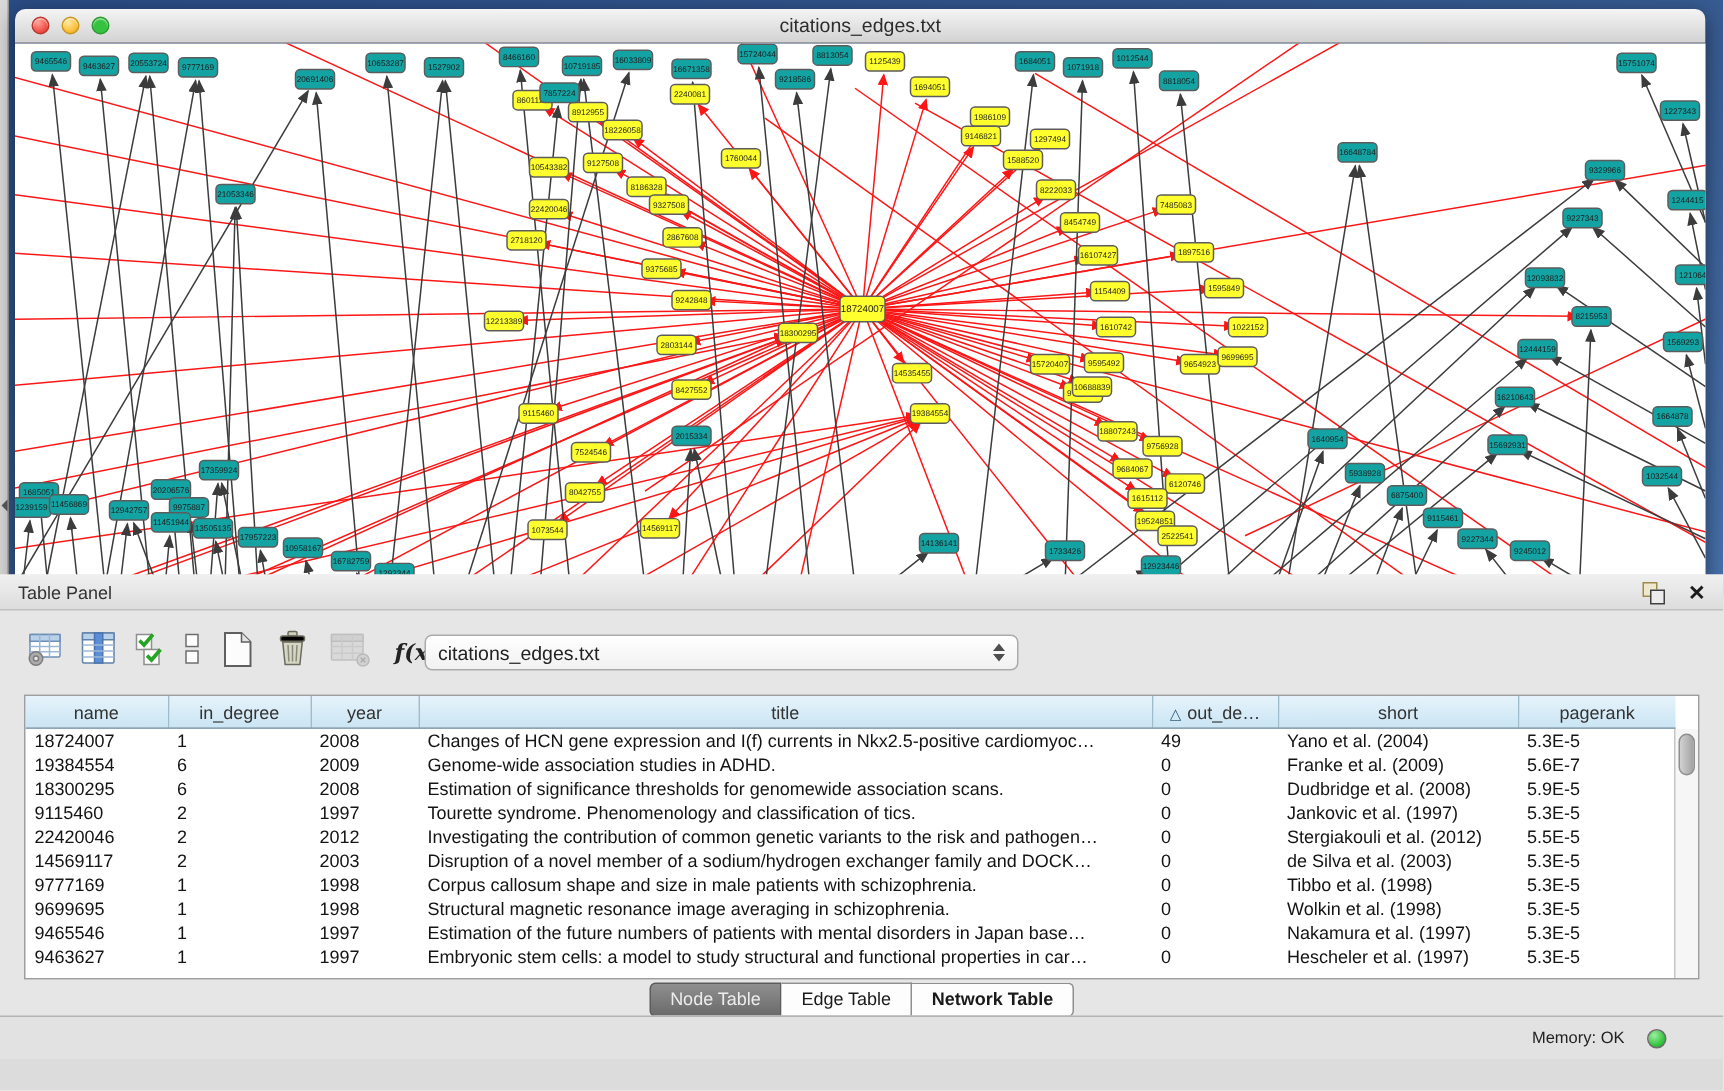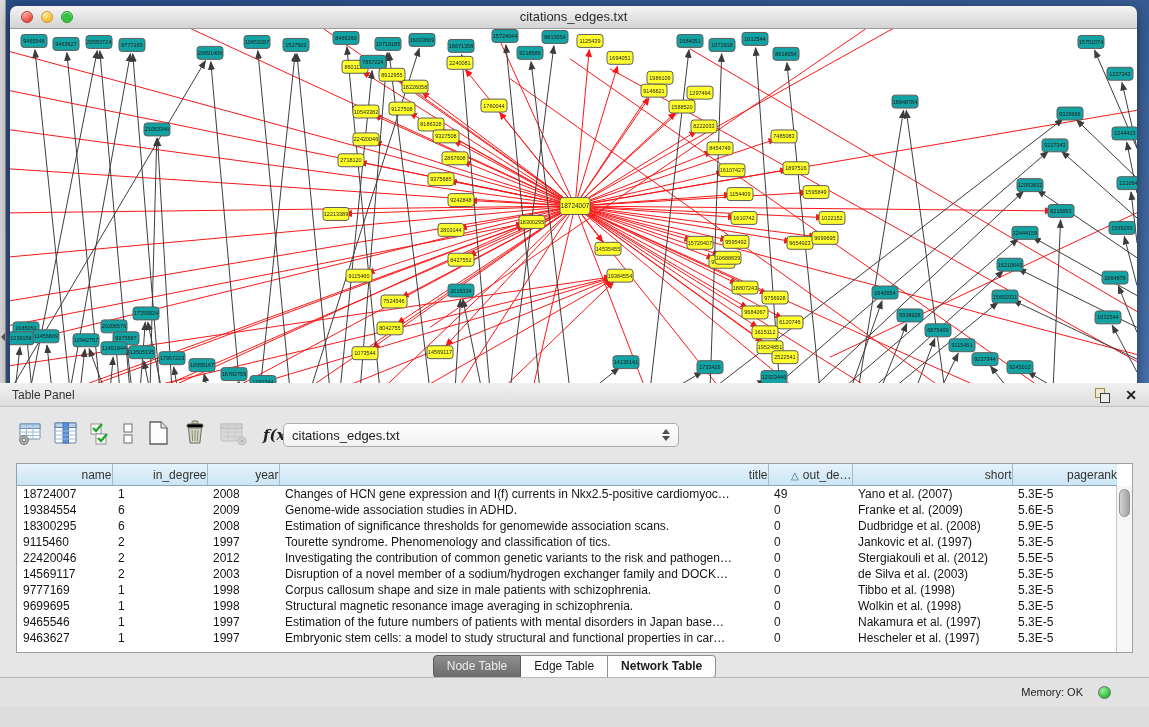--- a/index.html
+++ b/index.html
@@ -37,21 +37,21 @@
   .tb-icon.disabled{opacity:.5;cursor:default;}
   .fx{font-family:"DejaVu Serif",serif;font-style:italic;font-weight:bold;font-size:15px;color:#222;margin:0 4px 0 6px;}
   .combo{position:absolute;left:283px;top:16px;width:396px;height:24px;box-sizing:border-box;background:linear-gradient(#ffffff,#f1f1f1);border:1px solid #ababab;border-radius:5px;display:flex;align-items:center;padding:0 8px;font-size:13px;color:#222;cursor:pointer;}
   .combo-label{flex:1;}
   .combo-arrows{display:flex;flex-direction:column;gap:2px;align-items:center;}
   .combo-arrows .up{width:0;height:0;border-left:4px solid transparent;border-right:4px solid transparent;border-bottom:5px solid #4e4e4e;}
   .combo-arrows .dn{width:0;height:0;border-left:4px solid transparent;border-right:4px solid transparent;border-top:5px solid #4e4e4e;}
 
   .table-wrap{position:absolute;left:16px;top:80px;width:1117px;height:190px;border:1px solid #9e9e9e;background:#fff;box-sizing:border-box;overflow:hidden;}
   table.data{border-collapse:collapse;table-layout:fixed;width:1100px;}
-  table.data th{height:21px;background:linear-gradient(#e6f3fb,#cae5f4);border-right:1px solid #9fbccd;border-bottom:1px solid #8da6b6;font-size:12px;font-weight:normal;color:#333;text-align:right;padding:0;white-space:nowrap;overflow:hidden;}
+  table.data th{height:21px;background:linear-gradient(#e6f3fb,#cae5f4);border-right:1px solid #9fbccd;border-bottom:1px solid #8da6b6;font-size:12px;font-weight:normal;color:#333;text-align:center;padding:0;white-space:nowrap;overflow:hidden;}
   table.data th:last-child{border-right:none;}
   table.data td{height:16px;font-size:12px;color:#141414;padding:0 4px 0 6px;white-space:nowrap;overflow:hidden;}
   table.data col.c0{width:95px;} table.data col.c1{width:95px;} table.data col.c2{width:72px;}
   table.data col.c3{width:489px;} table.data col.c4{width:84px;} table.data col.c5{width:160px;}
   .sort{color:#355d78;font-size:10px;margin-right:4px;}
   .vscroll{position:absolute;right:0;top:22px;bottom:0;width:15px;border-left:1px solid #c5c5c5;background:#f6f6f6;}
   .vthumb{position:absolute;left:2px;top:3px;width:9px;height:26px;border-radius:6px;background:linear-gradient(90deg,#d2d2d2,#a2a2a2);border:1px solid #8e8e8e;}
 
   .tabbar{position:absolute;left:0;right:0;top:272px;display:flex;justify-content:center;}
   .seg{height:21px;line-height:21px;padding:0 13px;font-size:12px;background:#fdfdfd;border:1px solid #8f8f8f;border-left:none;color:#1a1a1a;cursor:pointer;}
@@ -595,31 +595,31 @@
               <th><span>pagerank</span></th>
             </tr>
           </thead>
         <tbody id="tbody">
             <tr>
               <td>18724007</td>
               <td>1</td>
               <td>2008</td>
               <td>Changes of HCN gene expression and I(f) currents in Nkx2.5-positive cardiomyoc…</td>
               <td>49</td>
-              <td>Yano et al. (2007)</td>
+              <td>Yano et al. (2004)</td>
               <td>5.3E-5</td>
             </tr>
             <tr>
               <td>19384554</td>
               <td>6</td>
               <td>2009</td>
               <td>Genome-wide association studies in ADHD.</td>
               <td>0</td>
               <td>Franke et al. (2009)</td>
-              <td>5.6E-5</td>
+              <td>5.6E-7</td>
             </tr>
             <tr>
               <td>18300295</td>
               <td>6</td>
               <td>2008</td>
               <td>Estimation of significance thresholds for genomewide association scans.</td>
               <td>0</td>
               <td>Dudbridge et al. (2008)</td>
               <td>5.9E-5</td>
             </tr>

